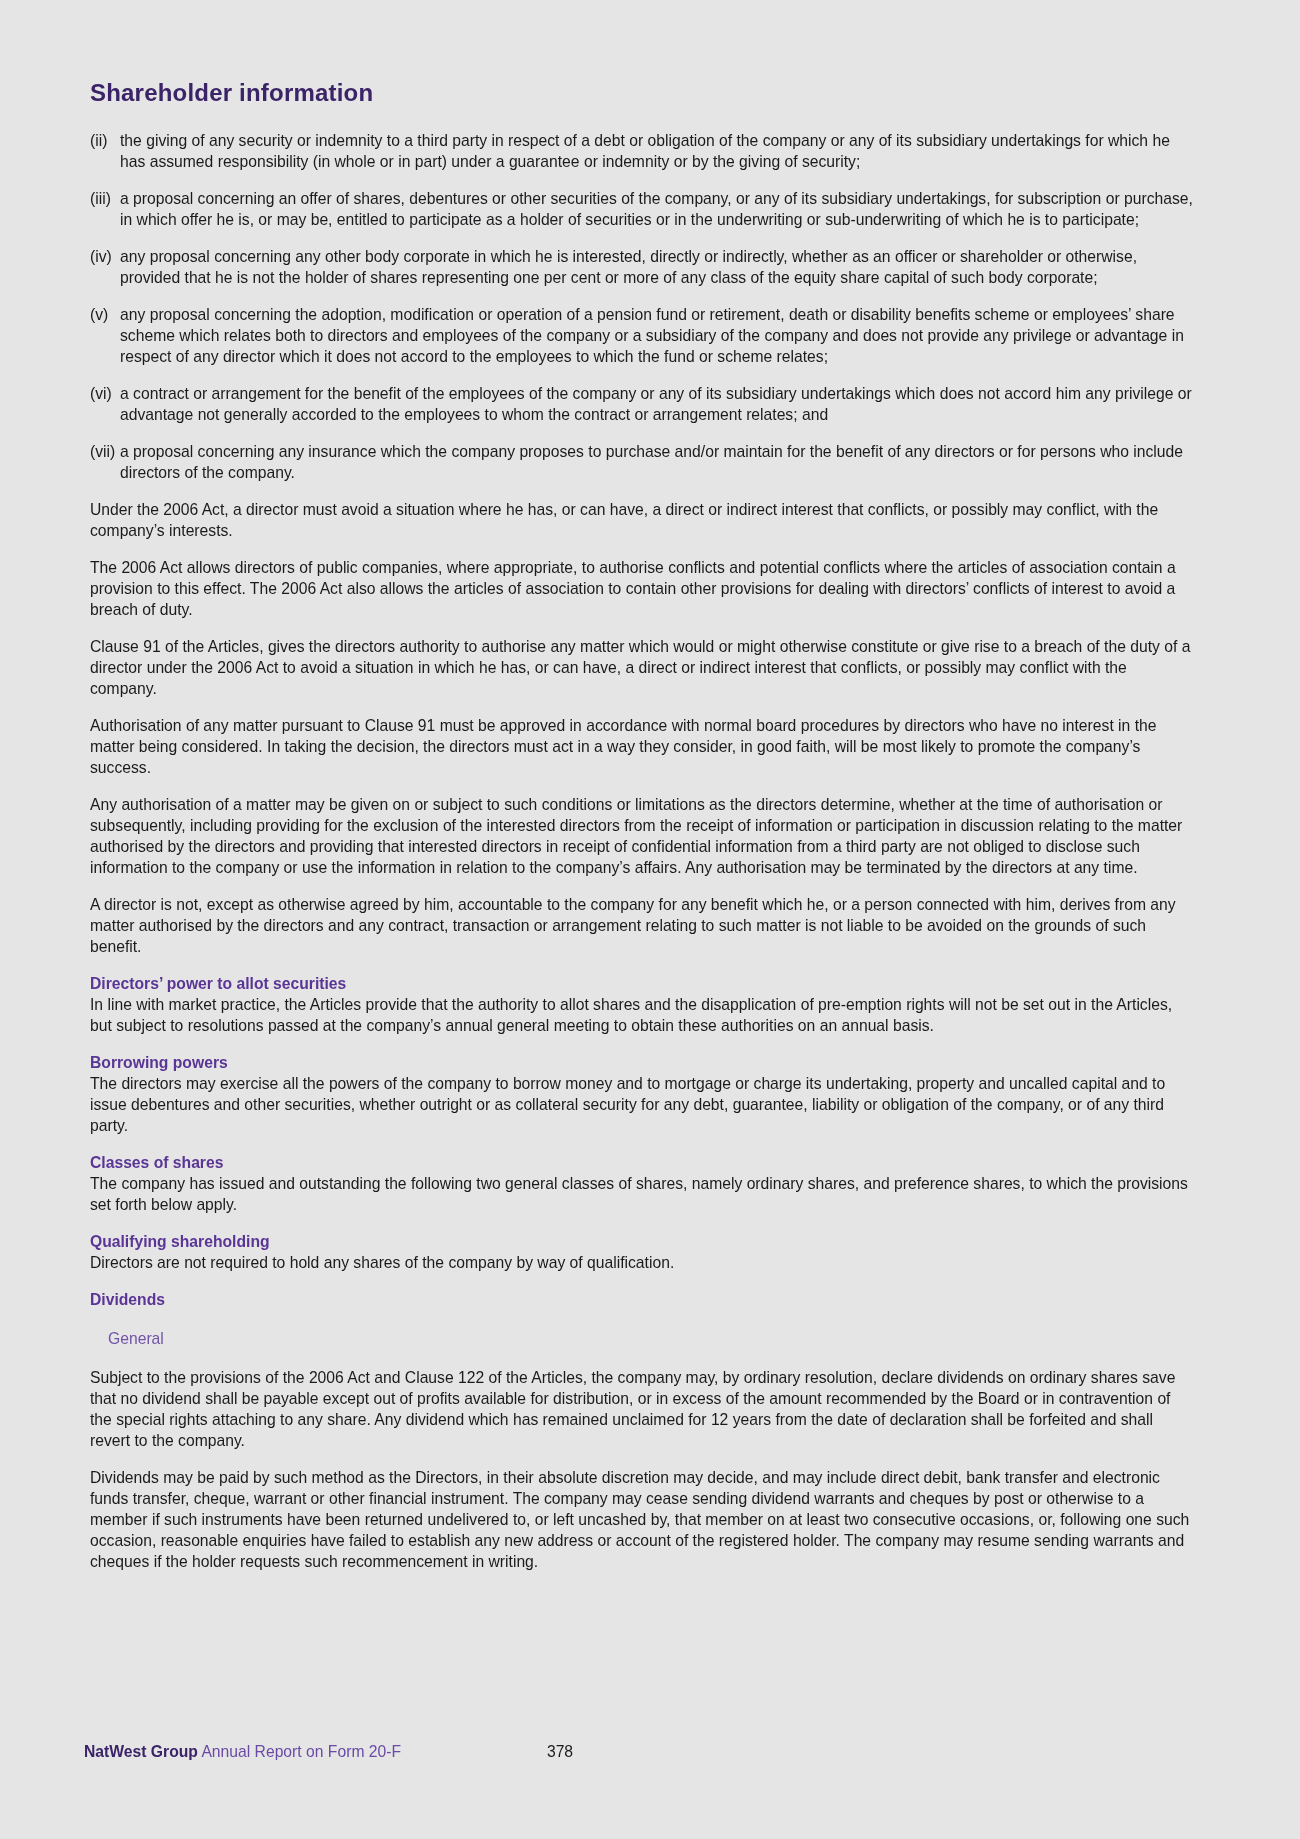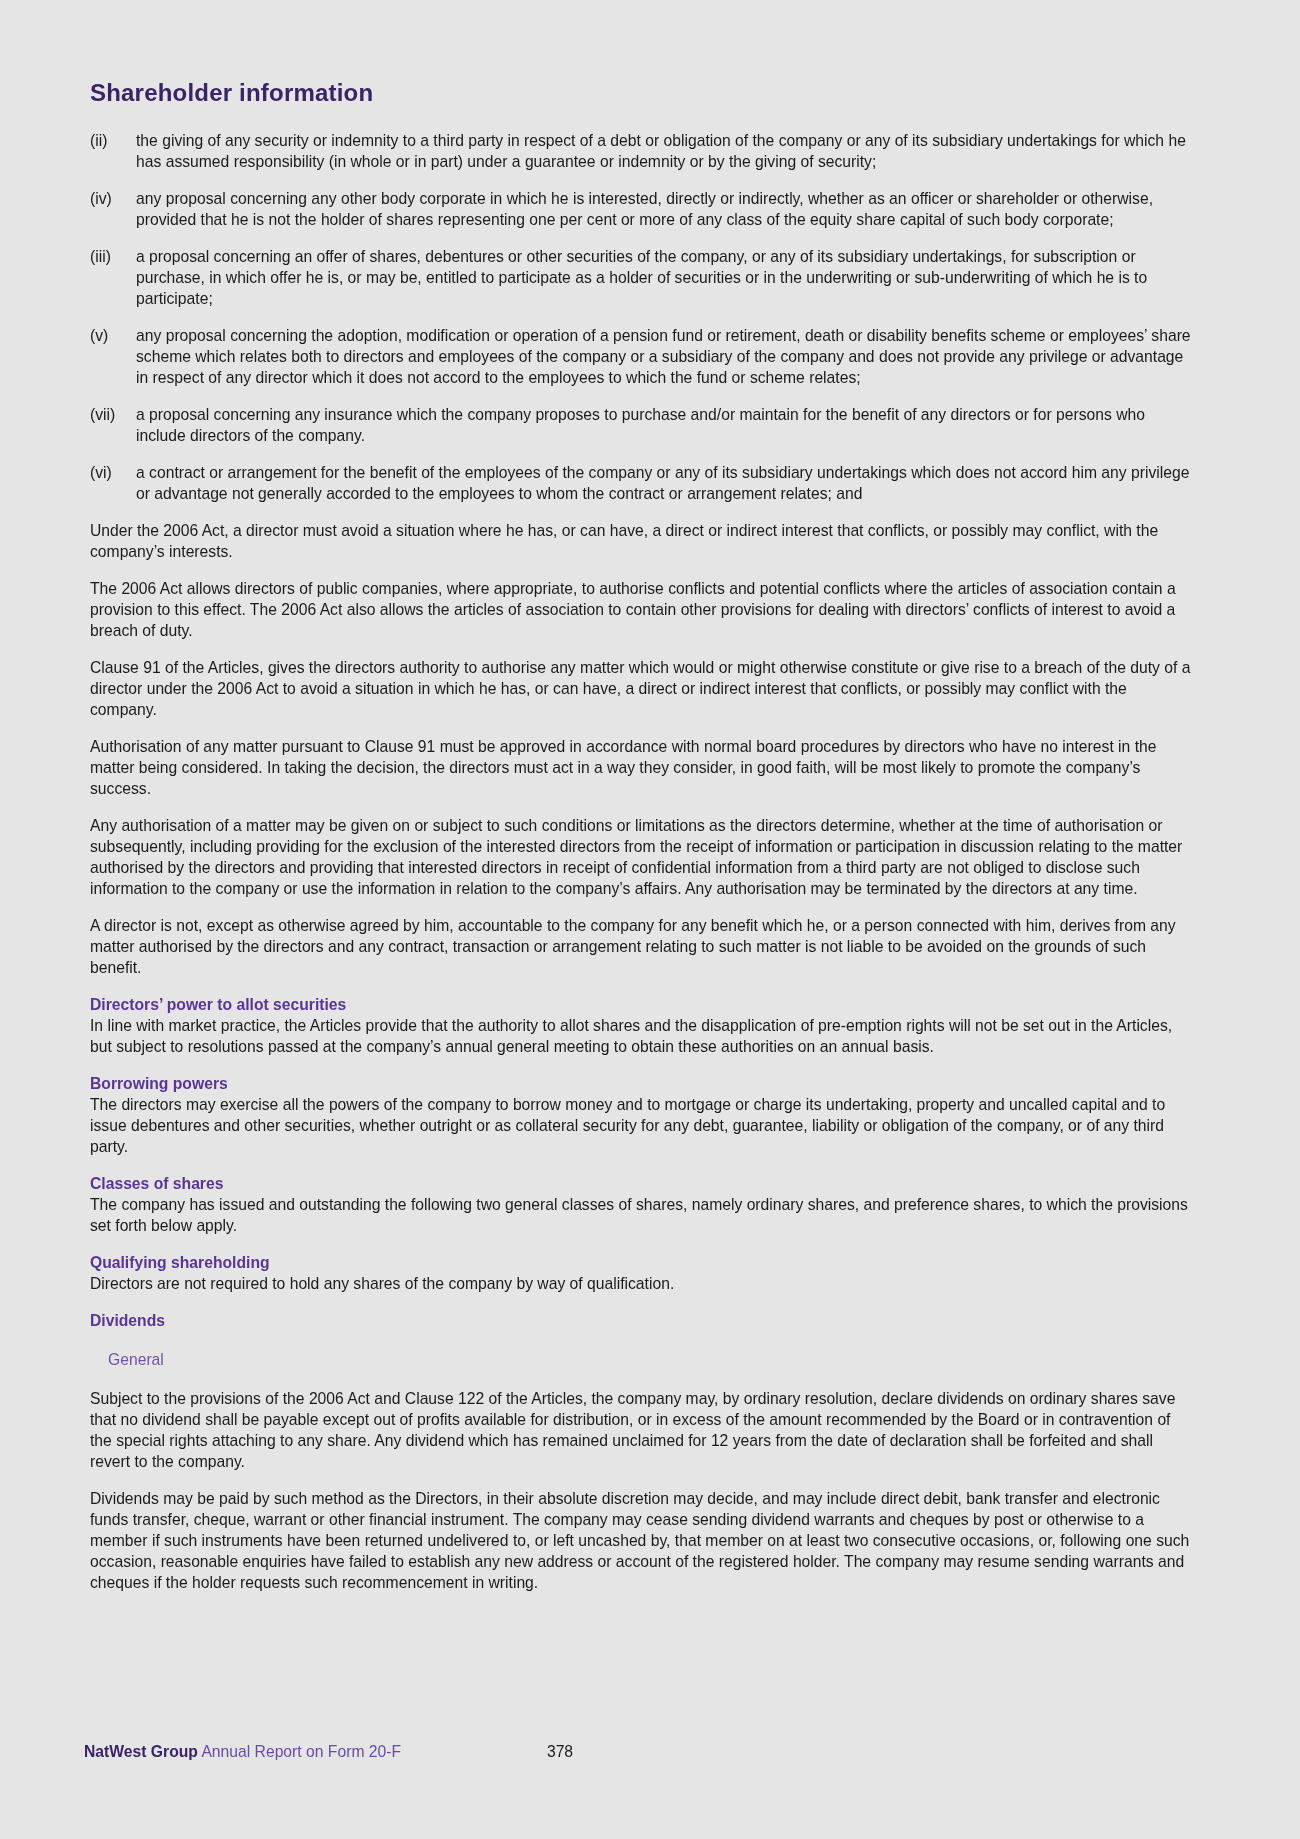--- a/index.html
+++ b/index.html
@@ -23,21 +23,21 @@
     text-align:left;
   }
   .doc-title{
     margin:0 0 23px 0;
     font-size:24px;
     line-height:29px;
     font-weight:700;
     color:#3a2367;
     letter-spacing:.2px;
   }
-  .item{display:flex;margin:0 0 16px 0;gap:16px;}
+  .item{display:flex;margin:0 0 16px 0;}
   .item .marker{flex:0 0 30px;}
   .item .itext{flex:1;}
   p.para{margin:0 0 16px 0;}
   .sec-h{
     margin:6px 0 0 0;
     font-size:15.7px;
     line-height:21px;
     font-weight:700;
     color:#5a3596;
   }
@@ -69,38 +69,38 @@
   <div class="content">
 
     <h1 class="doc-title">Shareholder information</h1>
 
     <div>
       <div class="item">
         <span class="marker">(ii)</span>
         <span class="itext">the giving of any security or indemnity to a third party in respect of a debt or obligation of the company or any of its subsidiary undertakings for which he has assumed responsibility (in whole or in part) under a guarantee or indemnity or by the giving of security;</span>
       </div>
       <div class="item">
+        <span class="marker">(iii)</span>
+        <span class="itext">a proposal concerning an offer of shares, debentures or other securities of the company, or any of its subsidiary undertakings, for subscription or purchase, in which offer he is, or may be, entitled to participate as a holder of securities or in the underwriting or sub-underwriting of which he is to participate;</span>
+      </div>
+      <div class="item">
         <span class="marker">(iv)</span>
         <span class="itext">any proposal concerning any other body corporate in which he is interested, directly or indirectly, whether as an officer or shareholder or otherwise, provided that he is not the holder of shares representing one per cent or more of any class of the equity share capital of such body corporate;</span>
-      </div>
-      <div class="item">
-        <span class="marker">(iii)</span>
-        <span class="itext">a proposal concerning an offer of shares, debentures or other securities of the company, or any of its subsidiary undertakings, for subscription or purchase, in which offer he is, or may be, entitled to participate as a holder of securities or in the underwriting or sub-underwriting of which he is to participate;</span>
       </div>
       <div class="item">
         <span class="marker">(v)</span>
         <span class="itext">any proposal concerning the adoption, modification or operation of a pension fund or retirement, death or disability benefits scheme or employees’ share scheme which relates both to directors and employees of the company or a subsidiary of the company and does not provide any privilege or advantage in respect of any director which it does not accord to the employees to which the fund or scheme relates;</span>
       </div>
       <div class="item">
+        <span class="marker">(vi)</span>
+        <span class="itext">a contract or arrangement for the benefit of the employees of the company or any of its subsidiary undertakings which does not accord him any privilege or advantage not generally accorded to the employees to whom the contract or arrangement relates; and</span>
+      </div>
+      <div class="item">
         <span class="marker">(vii)</span>
         <span class="itext">a proposal concerning any insurance which the company proposes to purchase and/or maintain for the benefit of any directors or for persons who include directors of the company.</span>
-      </div>
-      <div class="item">
-        <span class="marker">(vi)</span>
-        <span class="itext">a contract or arrangement for the benefit of the employees of the company or any of its subsidiary undertakings which does not accord him any privilege or advantage not generally accorded to the employees to whom the contract or arrangement relates; and</span>
       </div>
     </div>
 
     <p class="para">Under the 2006 Act, a director must avoid a situation where he has, or can have, a direct or indirect interest that conflicts, or possibly may conflict, with the company’s interests.</p>
     <p class="para">The 2006 Act allows directors of public companies, where appropriate, to authorise conflicts and potential conflicts where the articles of association contain a provision to this effect. The 2006 Act also allows the articles of association to contain other provisions for dealing with directors’ conflicts of interest to avoid a breach of duty.</p>
     <p class="para">Clause 91 of the Articles, gives the directors authority to authorise any matter which would or might otherwise constitute or give rise to a breach of the duty of a director under the 2006 Act to avoid a situation in which he has, or can have, a direct or indirect interest that conflicts, or possibly may conflict with the company.</p>
     <p class="para">Authorisation of any matter pursuant to Clause 91 must be approved in accordance with normal board procedures by directors who have no interest in the matter being considered. In taking the decision, the directors must act in a way they consider, in good faith, will be most likely to promote the company’s success.</p>
     <p class="para">Any authorisation of a matter may be given on or subject to such conditions or limitations as the directors determine, whether at the time of authorisation or subsequently, including providing for the exclusion of the interested directors from the receipt of information or participation in discussion relating to the matter authorised by the directors and providing that interested directors in receipt of confidential information from a third party are not obliged to disclose such information to the company or use the information in relation to the company’s affairs. Any authorisation may be terminated by the directors at any time.</p>
     <p class="para">A director is not, except as otherwise agreed by him, accountable to the company for any benefit which he, or a person connected with him, derives from any matter authorised by the directors and any contract, transaction or arrangement relating to such matter is not liable to be avoided on the grounds of such benefit.</p>
 

